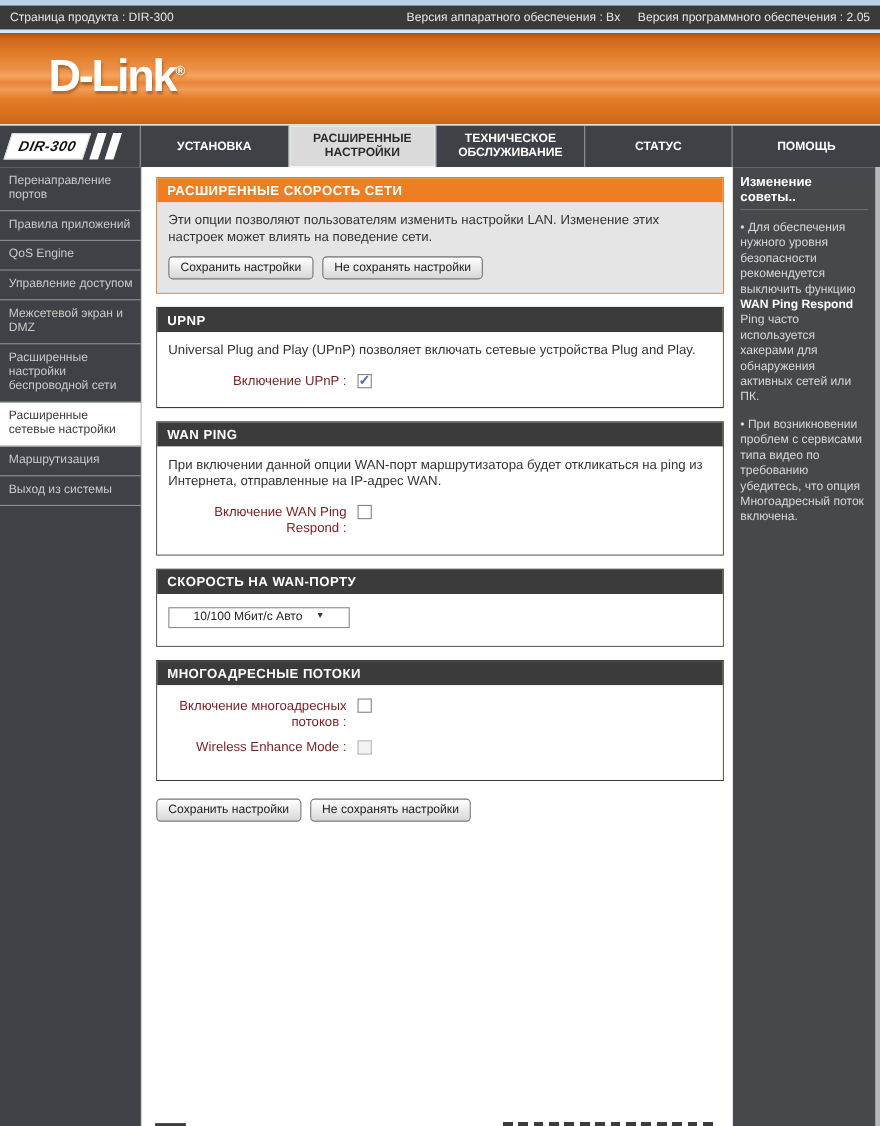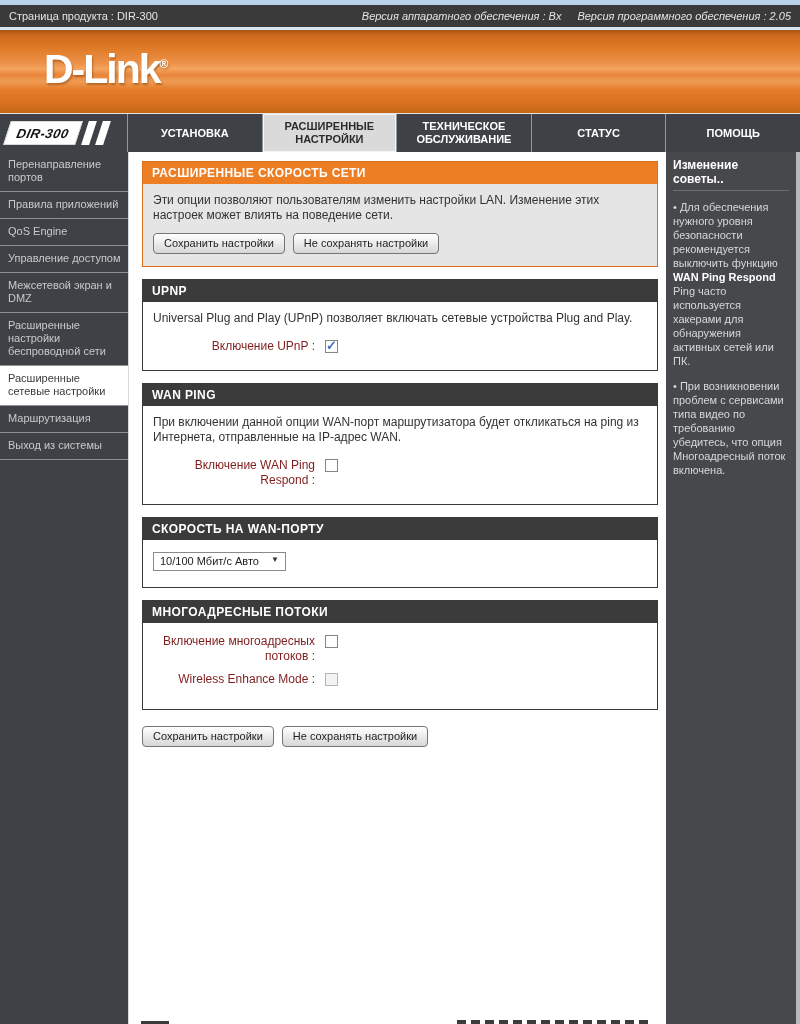--- a/index.html
+++ b/index.html
@@ -5,21 +5,21 @@
   * { margin:0; padding:0; box-sizing:border-box; }
   html,body { width:800px; height:1024px; }
   body { font-family:"Liberation Sans", sans-serif; background:#fff; overflow:hidden; }
 
   .page { width:800px; height:1024px; display:flex; flex-direction:column; }
 
   
   .top-strip { height:5px; background:#b9d2e9; }
   .title-bar { height:22px; background:#3a3a3a; color:#e4e4e4; font-size:11px;
                display:flex; align-items:center; justify-content:space-between; padding:0 9px; }
-  .title-right { display:flex; gap:16px; white-space:nowrap;font-style:italic; }
+  .title-right { display:flex; gap:16px; white-space:nowrap; }
   .sub-strip { height:3px; background:#d8e6f3; }
 
   
   .banner { height:84px; position:relative; border-bottom:1px solid #e6e6e6;
     background:linear-gradient(180deg,#a85413 0%,#cf6a1d 7%,#e07b27 22%,#ec914a 40%,
                #f4a55f 47%,#e8853a 54%,#f09b55 62%,#e47d29 72%,#da7321 86%,#c66716 100%); }
   .logo { position:absolute; left:44px; top:16px; color:#fff; font-size:41px; font-weight:bold;
           letter-spacing:-2px; text-shadow:1px 2px 2px rgba(140,70,10,.55); }
   .logo sup { font-size:12px; letter-spacing:0; vertical-align:super; }
 
@@ -61,21 +61,21 @@
 
   .form-row { display:flex; align-items:flex-start; margin:13px 0 4px; }
   .form-label { width:162px; text-align:right; font-size:12px; color:#7f1d1d; line-height:15px; flex-shrink:0; }
   .checkbox { width:13px; height:13px; border:1px solid #848484; background:#fff;
               margin-left:10px; margin-top:1px; position:relative; cursor:pointer; flex-shrink:0; }
   .checkbox.checked::after { content:"✓"; position:absolute; left:0; top:-3px;
               color:#4a6fc0; font-size:13px; font-weight:bold; }
   .checkbox.disabled { border-color:#b6b6b6; background:#f3f3f3; }
 
   .select { display:inline-flex; align-items:flex-start; gap:12px; border:1px solid #8a8a8a;
-            background:#fff; font-size:11px; color:#222; padding:2px 6px 3px; margin:3px 0 4px;
+            background:#fff; font-size:11px; color:#222; padding:2px 22px 3px; margin:3px 0 4px;
             cursor:pointer; }
   .select .arrow { font-size:8px; color:#333; }
 
   .footer-btns { margin-top:16px; display:flex; gap:8px; }
 
   
   .sliver-mark { position:absolute; bottom:0; background:#3c3c3c; }
   .mark-a { left:12px; width:28px; height:3px; }
   .mark-b { left:328px; width:195px; height:4px;
             background:repeating-linear-gradient(90deg,#3c3c3c 0 9px,transparent 9px 14px); }

